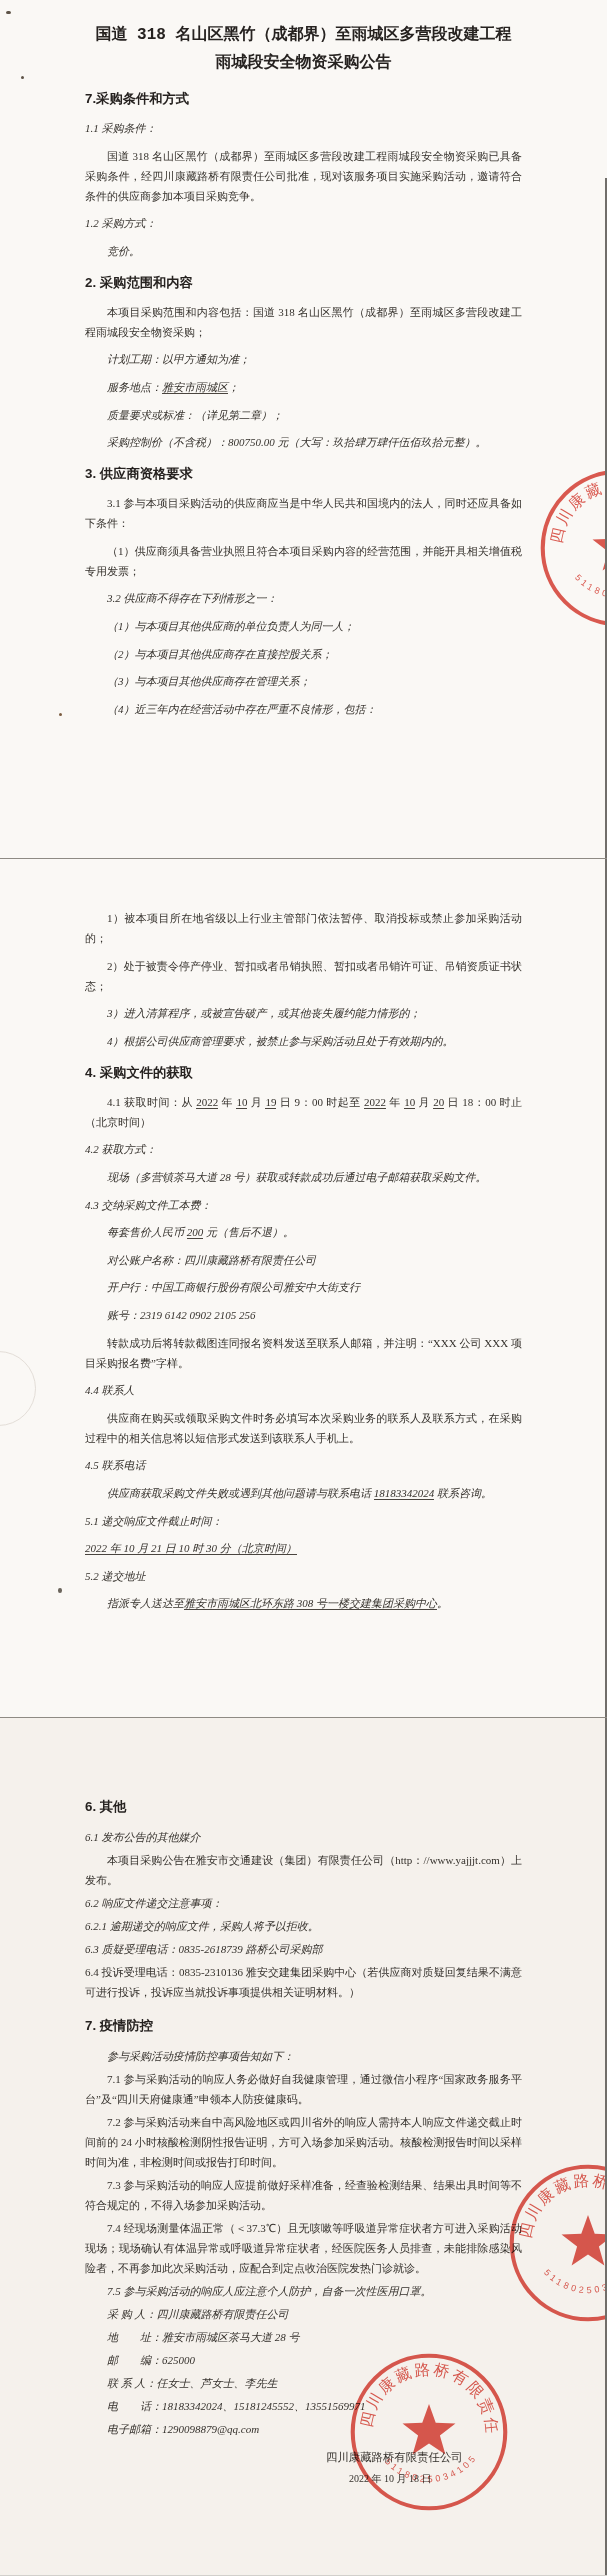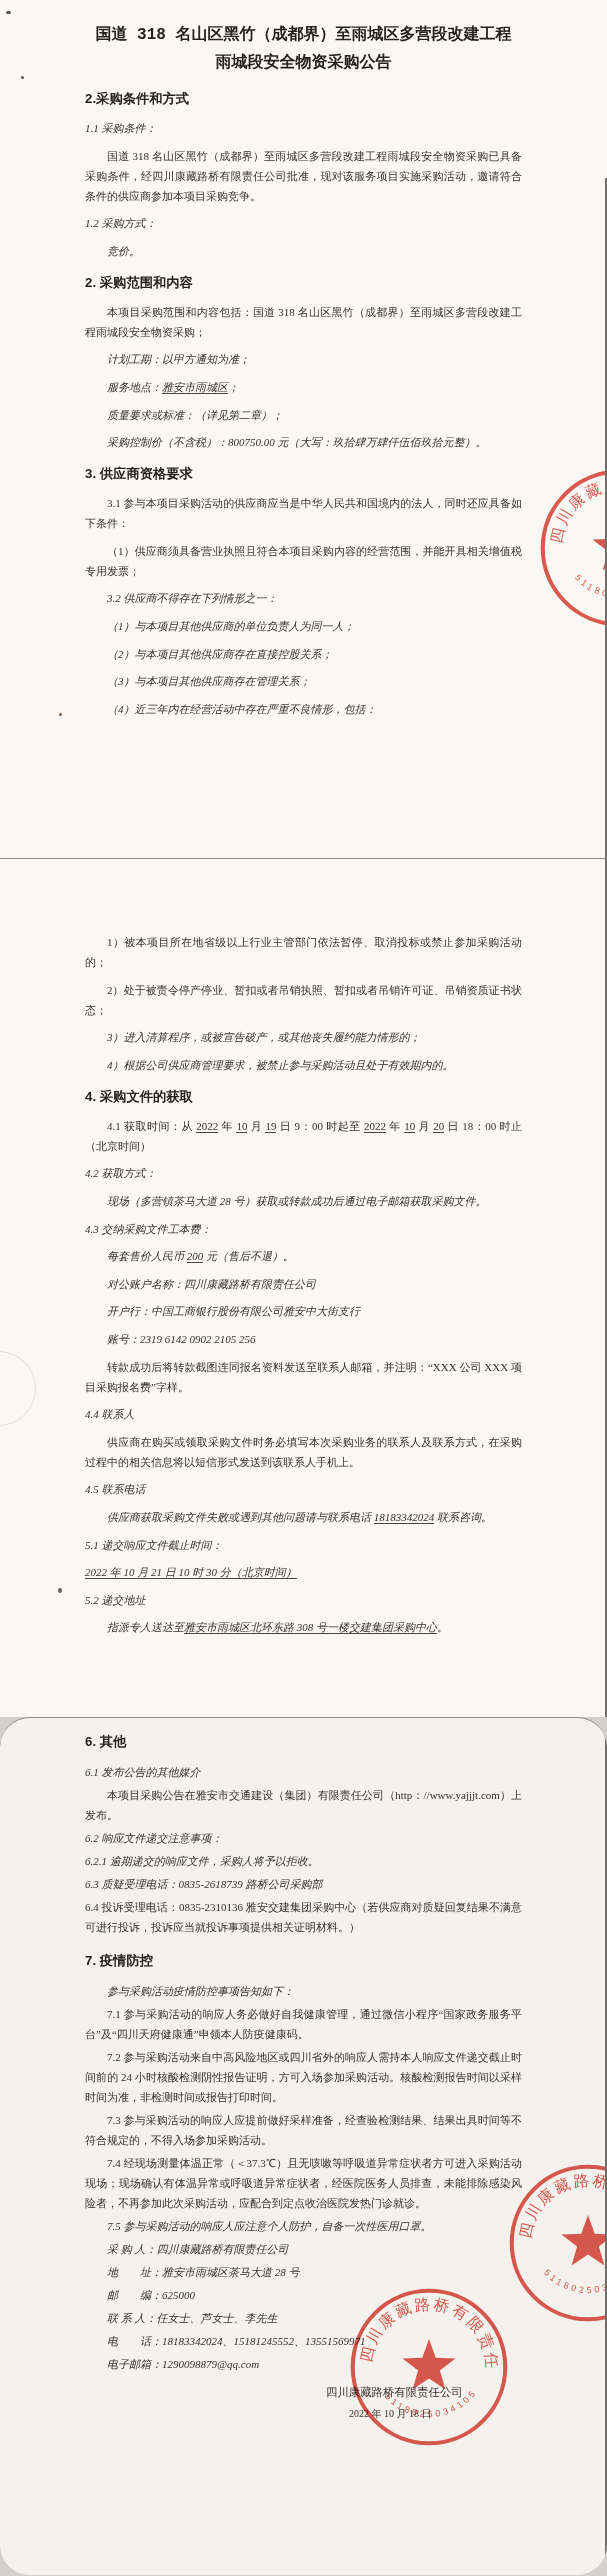--- a/index.html
+++ b/index.html
@@ -10,22 +10,22 @@
     color:#35312c;
   }
   .page{
     position:relative;
     overflow:hidden;
     box-sizing:border-box;
     background:#faf8f5;
     padding:0 85px;
   }
   #page1{height:858px;padding-top:21px;}
-  #page2{height:859px;padding-top:73px;border-top:1.5px solid #8e8a84;}
-  #page3{height:858px;border-top:1.5px solid #8e8a84;background:#f5f1ec;border-radius:30px;}
+  #page2{height:859px;padding-top:49px;border-top:1.5px solid #8e8a84;}
+  #page3{height:858px;padding-top:65px;border-top:1.5px solid #8e8a84;background:#f5f1ec;}
   .edge-line{position:absolute;right:0;width:2.3px;background:#716e6a;top:0;bottom:0;}
   #page1 .edge-line{top:178px;}
   .doc-title{
     text-align:center;
     font-family:Liberation Mono, monospace;
     font-weight:700;
     font-size:16px;
     line-height:28px;
     color:#262220;
     margin-bottom:9px;
@@ -58,21 +58,21 @@
 </head>
 <body>
 
 <div class="page" id="page1">
   <div class="speck" style="left:6px;top:10.6px;width:4.6px;height:3.8px;"></div>
   <div class="speck" style="left:21px;top:76px;width:3px;height:3px;"></div>
 
   <div class="doc-title">国道 318 名山区黑竹（成都界）至雨城区多营段改建工程</div>
   <div class="doc-title" style="margin-top:-9px;">雨城段安全物资采购公告</div>
 
-  <div class="h">2.采购条件和方式</div>
+  <div class="h">7.采购条件和方式</div>
   <div class="ln flush">1.1 采购条件：</div>
   <div class="p">国道 318 名山区黑竹（成都界）至雨城区多营段改建工程雨城段安全物资采购已具备采购条件，经四川康藏路桥有限责任公司批准，现对该服务项目实施采购活动，邀请符合条件的供应商参加本项目采购竞争。</div>
   <div class="ln flush">1.2 采购方式：</div>
   <div class="ln">竞价。</div>
 
   <div class="h">2. 采购范围和内容</div>
   <div class="p">本项目采购范围和内容包括：国道 318 名山区黑竹（成都界）至雨城区多营段改建工程雨城段安全物资采购；</div>
   <div class="ln">计划工期：以甲方通知为准；</div>
   <div class="ln"><span>服务地点：</span><span class="u">雅安市雨城区</span><span>；</span></div>
   <div class="ln">质量要求或标准：（详见第二章）；</div>

